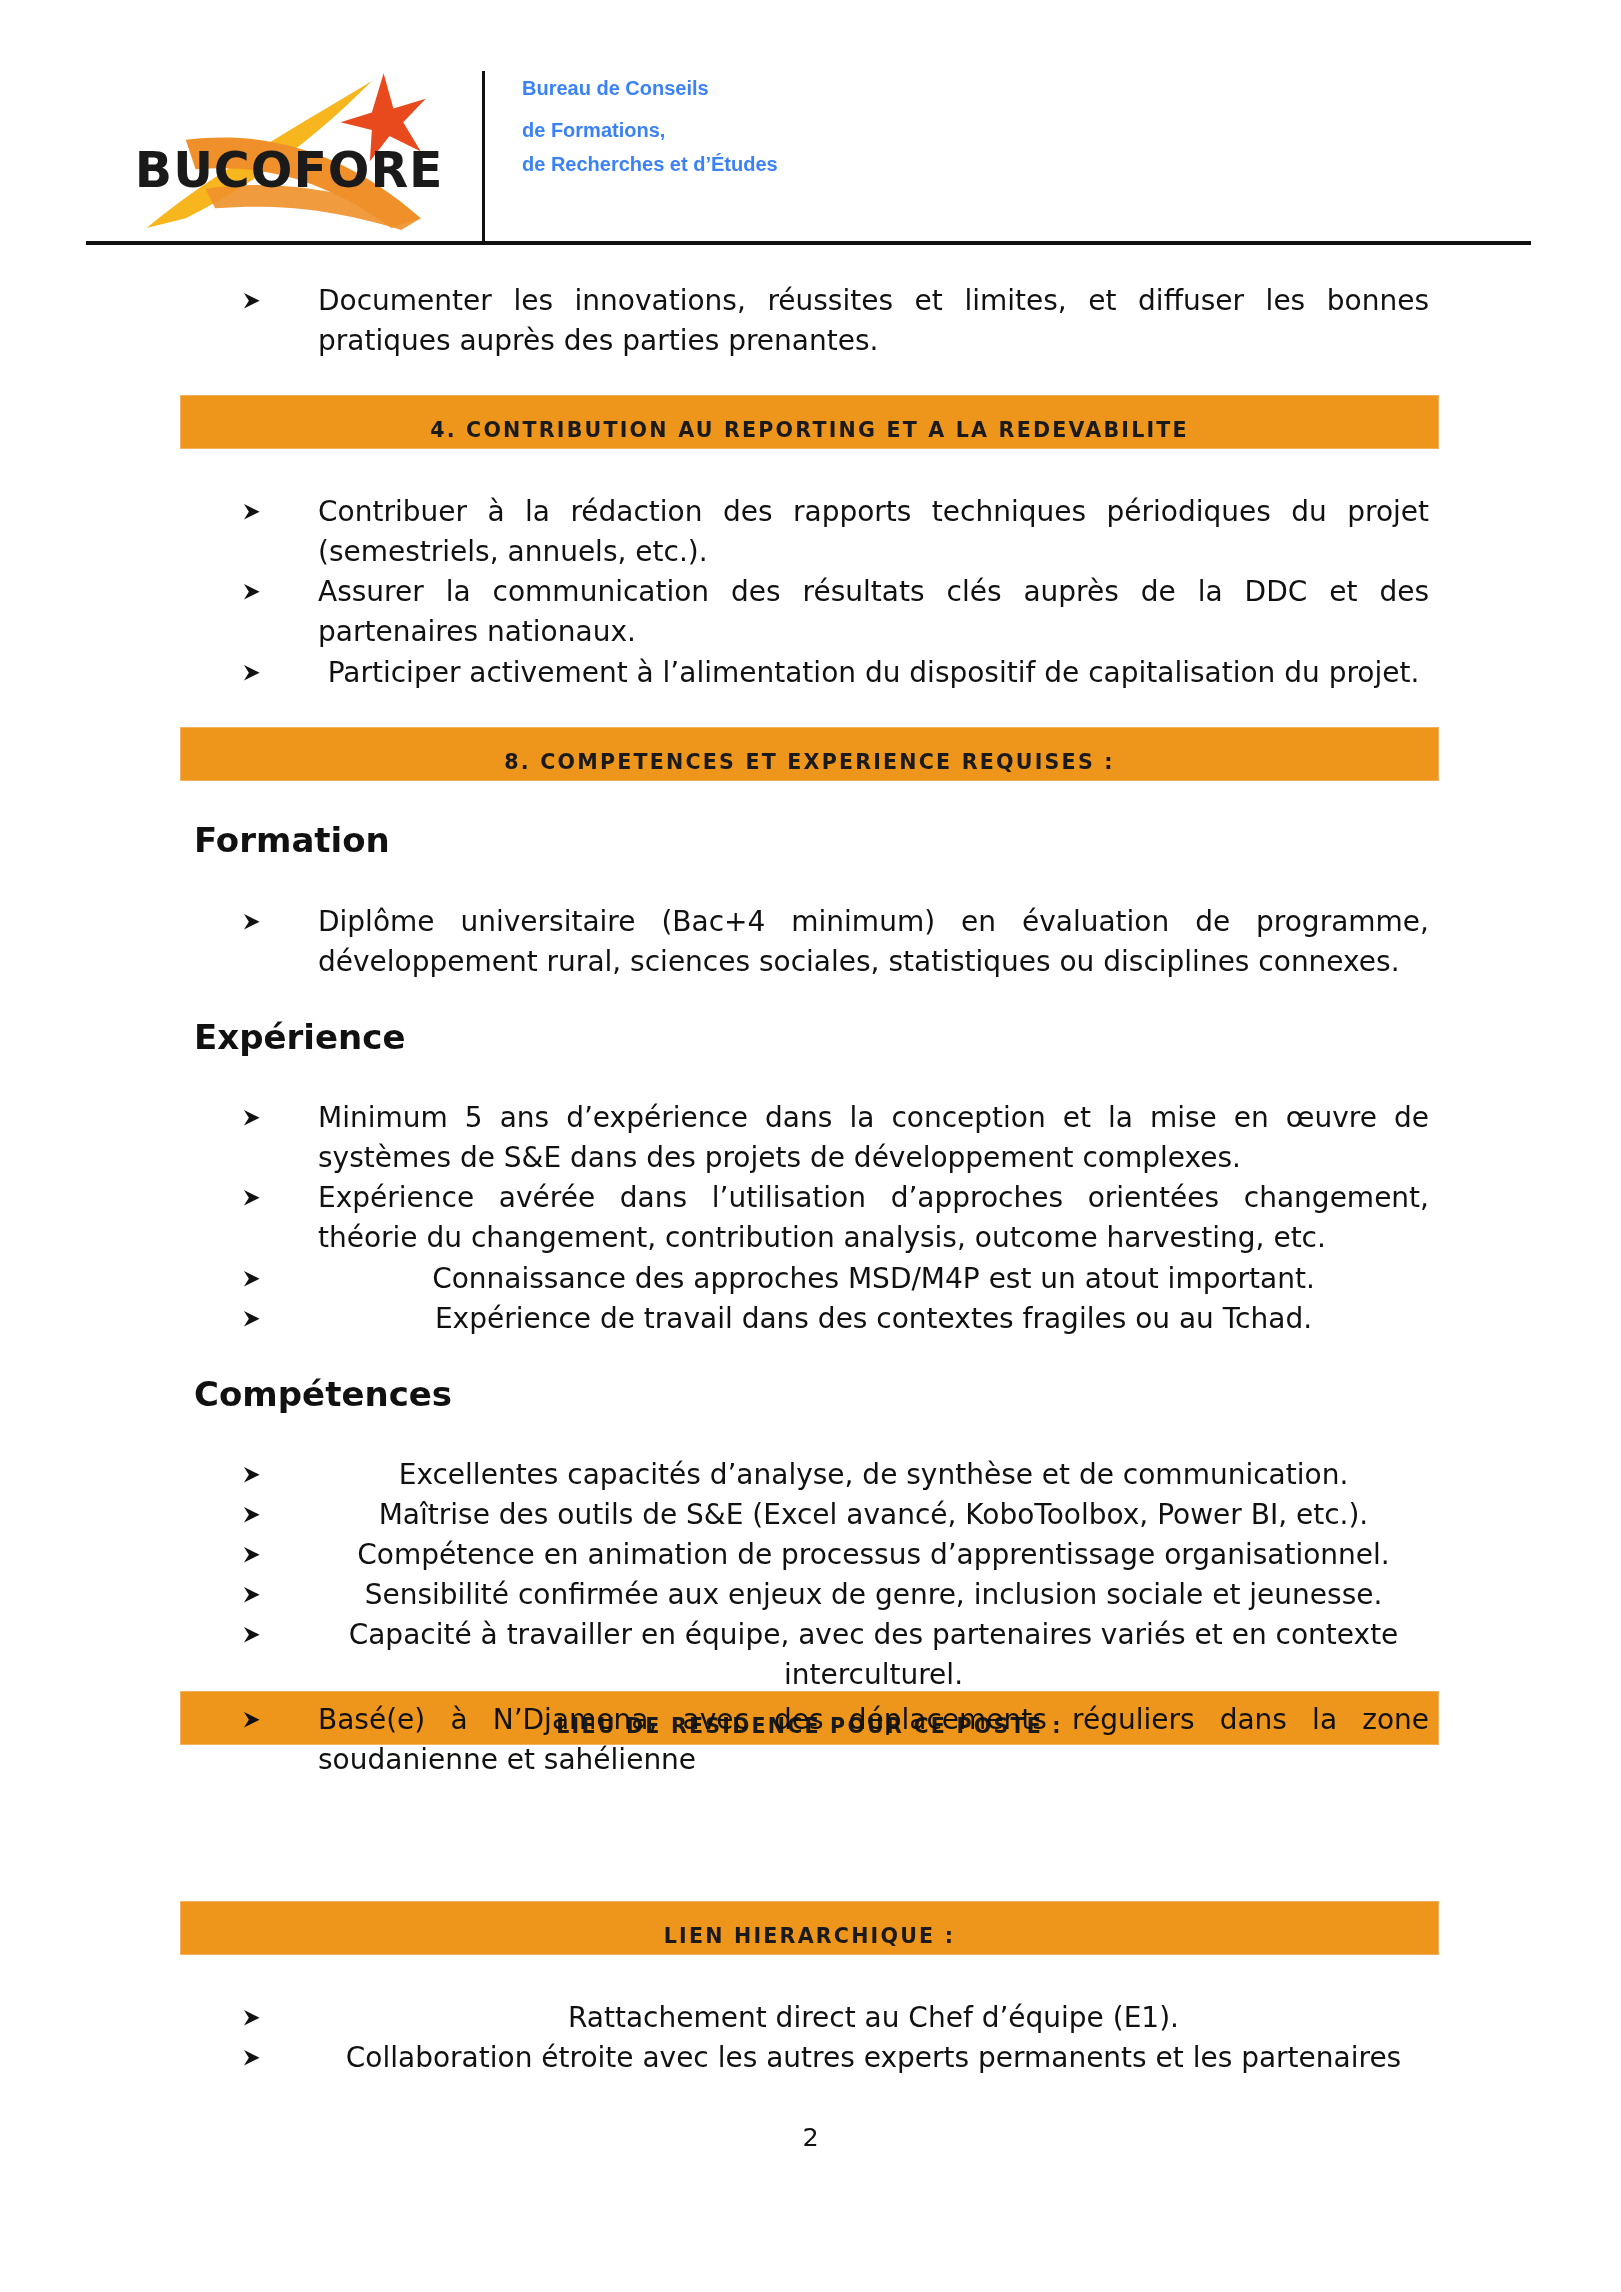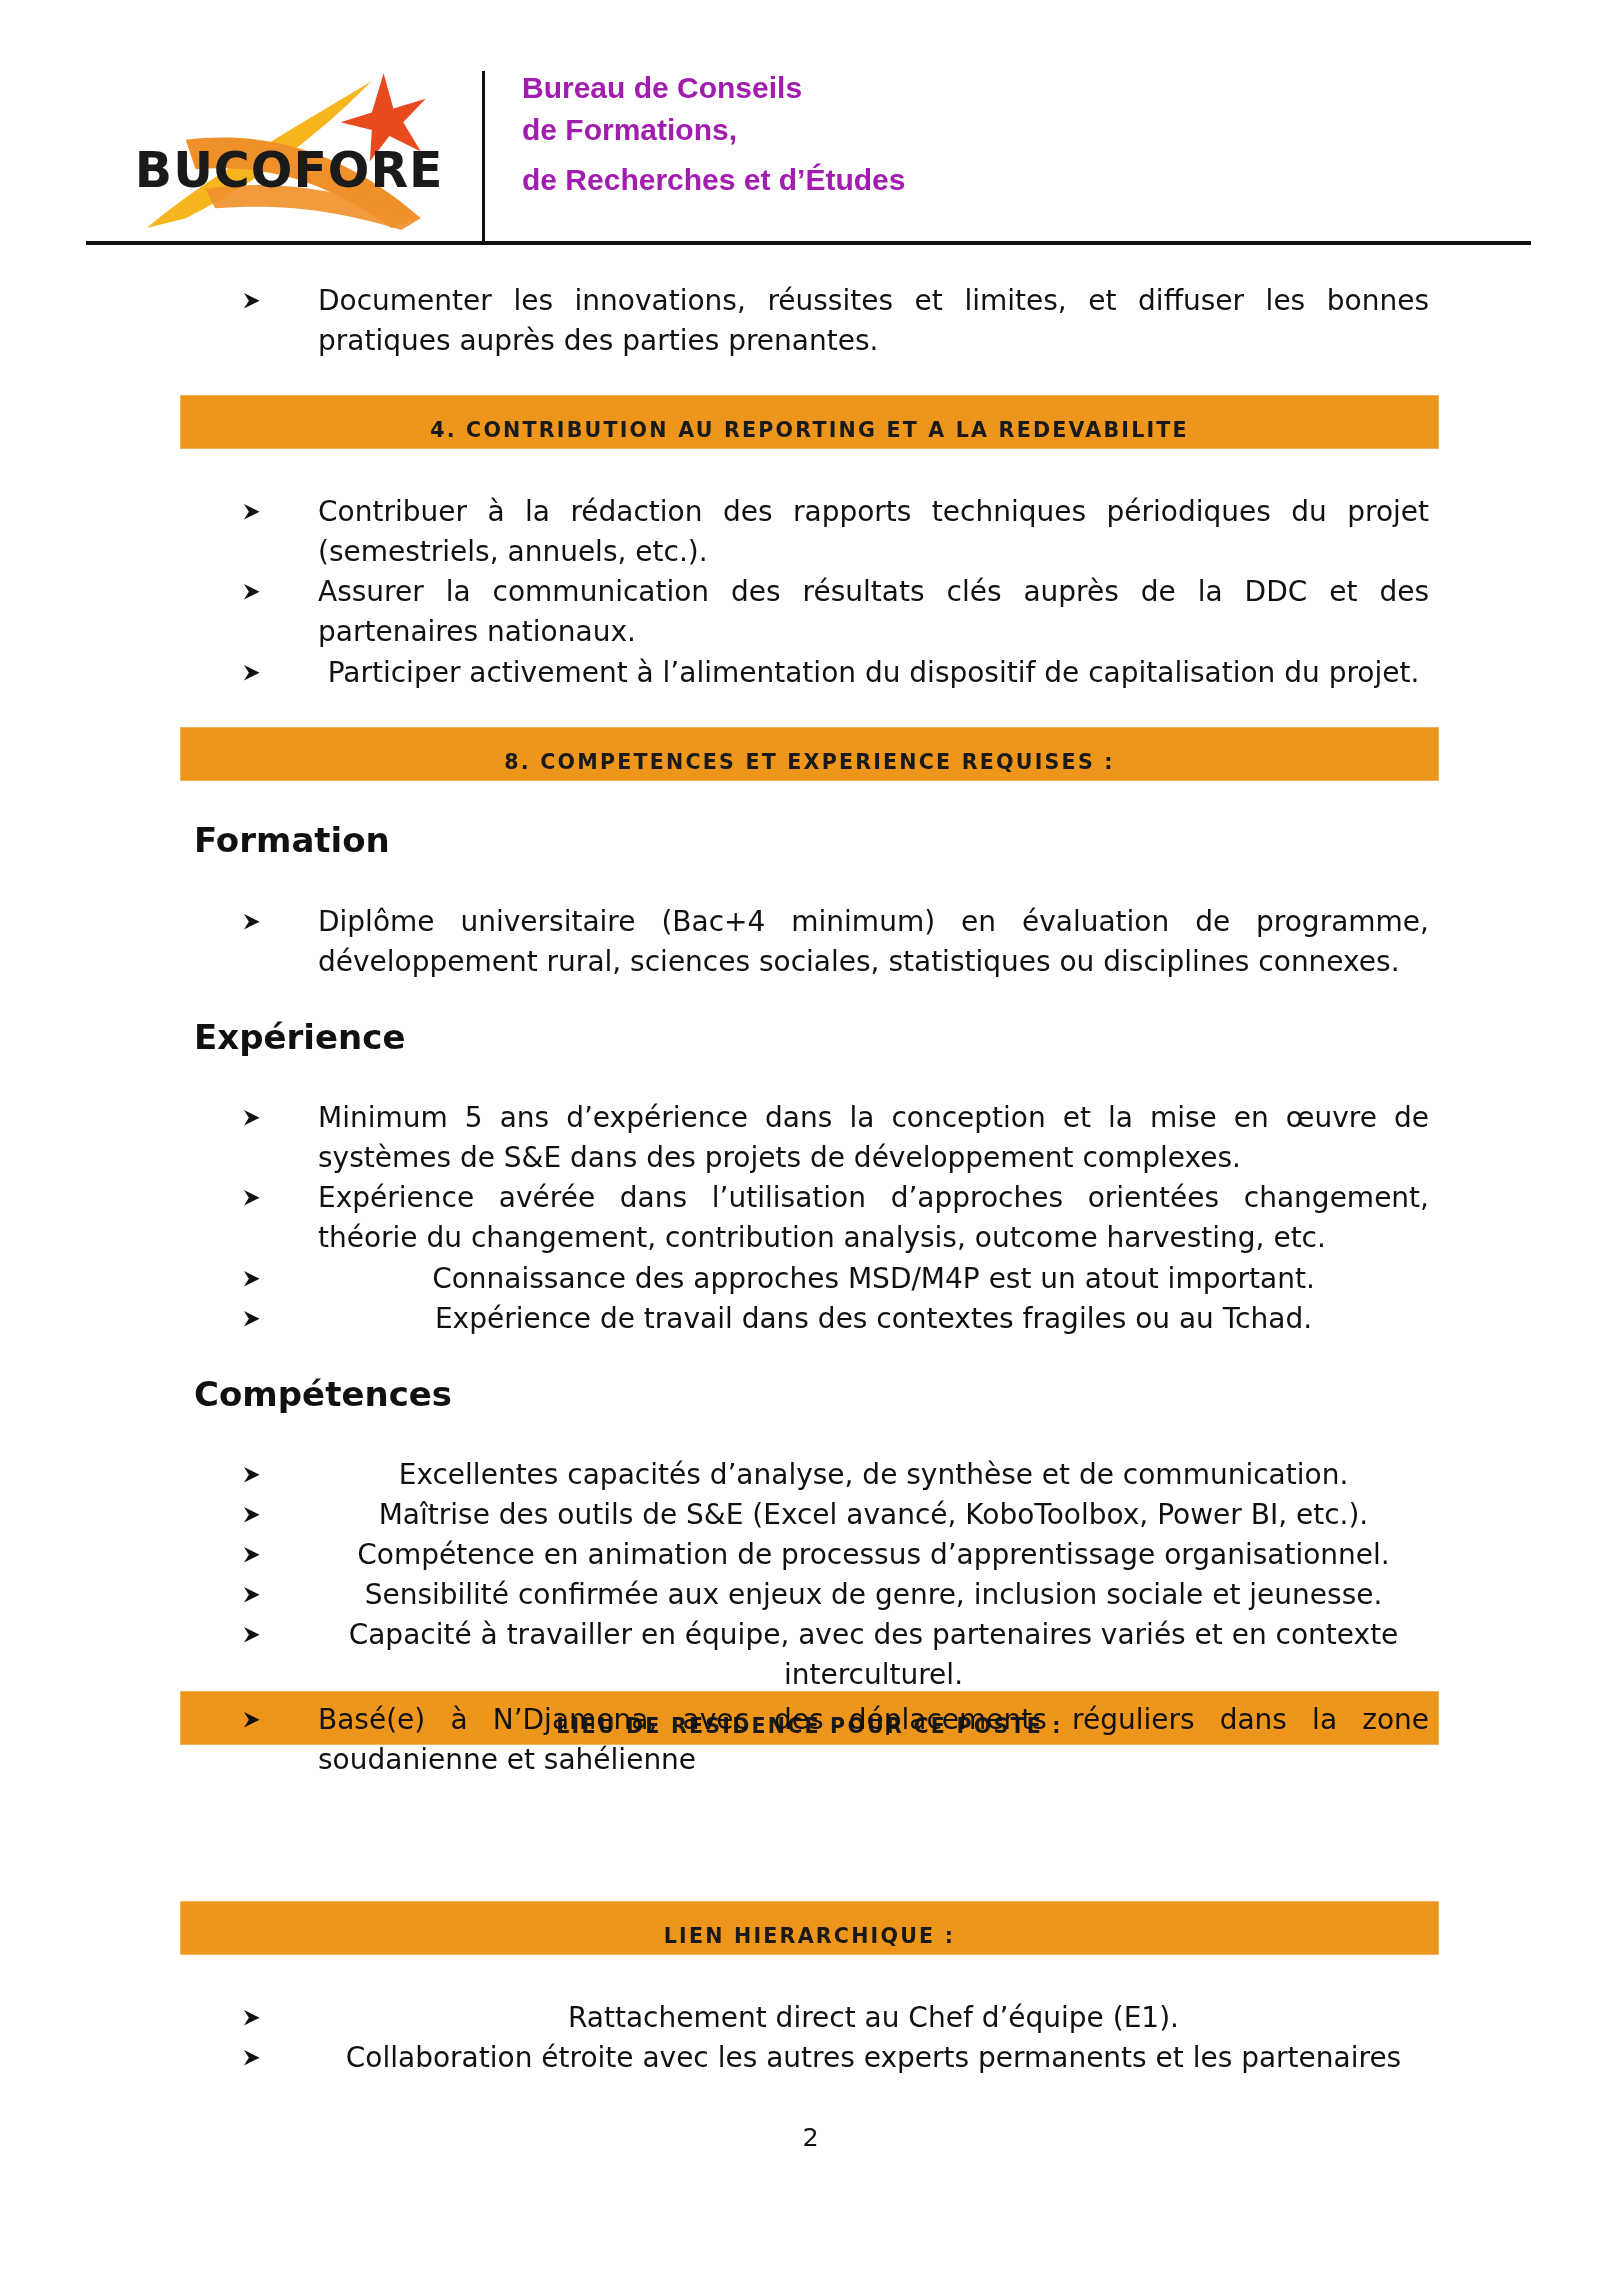--- a/index.html
+++ b/index.html
@@ -5,21 +5,21 @@
   html, body { margin: 0; padding: 0; background: #ffffff; }
   body { width: 1621px; height: 2293px; position: relative; overflow: hidden;
          font-family: "DejaVu Sans", sans-serif; color: #111; }
   .abs { position: absolute; }
 
   
   #logo { left: 127px; top: 71px; width: 333px; height: 167px; }
   #header-vline { left: 482px; top: 71px; width: 2.9px; height: 173px; background: #111; }
   #header-hline { left: 86px; top: 241px; width: 1445px; height: 3.9px; background: #111; }
   .org-line { left: 522px; font-family: "Liberation Sans", sans-serif; font-weight: bold;
-              font-size: 30px; line-height: 42px; color: #a21caf; white-space: nowrap; }
+              font-size: 20px; line-height: 42px; color: #3b82f6; white-space: nowrap; }
 
   
   .bullet { left: 243px; width: 1186px; font-size: 28px; line-height: 40px;
             text-align: justify; }
   .bullet .arrow { position: absolute; left: 0; top: 10.8px; width: 17.6px; height: 17.6px; }
   .bullet .txt { display: block; margin-left: 75px; }
   .bullet.left .txt { text-align: center; }
 
   .banner { left: 180px; width: 1259px; height: 54px; background: #ee961c;
             display: flex; align-items: center; justify-content: center;
@@ -40,21 +40,21 @@
     <path d="M60 70 C 140 60, 220 80, 300 150 L 270 160 C 200 110, 140 95, 70 100 Z" fill="#f0902a"></path>
     <path d="M80 120 C 150 110, 220 120, 300 150 L 280 162 C 210 140, 150 135, 90 140 Z" fill="#f0902a" opacity="0.9"></path>
     <polygon points="262,2 272,38 305,28 282,52 300,82 268,66 248,92 250,60 218,52 250,42" fill="#e84a1e"></polygon>
     <text x="8" y="118" font-family="DejaVu Sans, sans-serif" font-weight="bold" font-size="50" fill="#1a1a1a" letter-spacing="1">BUCOFORE</text>
   </svg>
 </div>
 <div class="abs" id="header-vline"></div>
 <div class="abs" id="header-hline"></div>
 <div class="abs org-line" style="top:67px">Bureau de Conseils</div>
 <div class="abs org-line" style="top:109px">de Formations,</div>
-<div class="abs org-line" style="top:159px">de Recherches et d’Études</div>
+<div class="abs org-line" style="top:143px">de Recherches et d’Études</div>
 
 <div class="abs bullet" style="top:281px">
   <svg class="arrow" viewBox="0 0 18 18">
       <polygon points="1,1 17,9 1,17 6,9" fill="#111"></polygon>
     </svg>
   <span class="txt">Documenter les innovations, réussites et limites, et diffuser les bonnes pratiques auprès des parties prenantes.</span>
 </div>
 
 <div class="abs banner" style="top:395px">
   <span>4. CONTRIBUTION AU REPORTING ET A LA REDEVABILITE</span>

